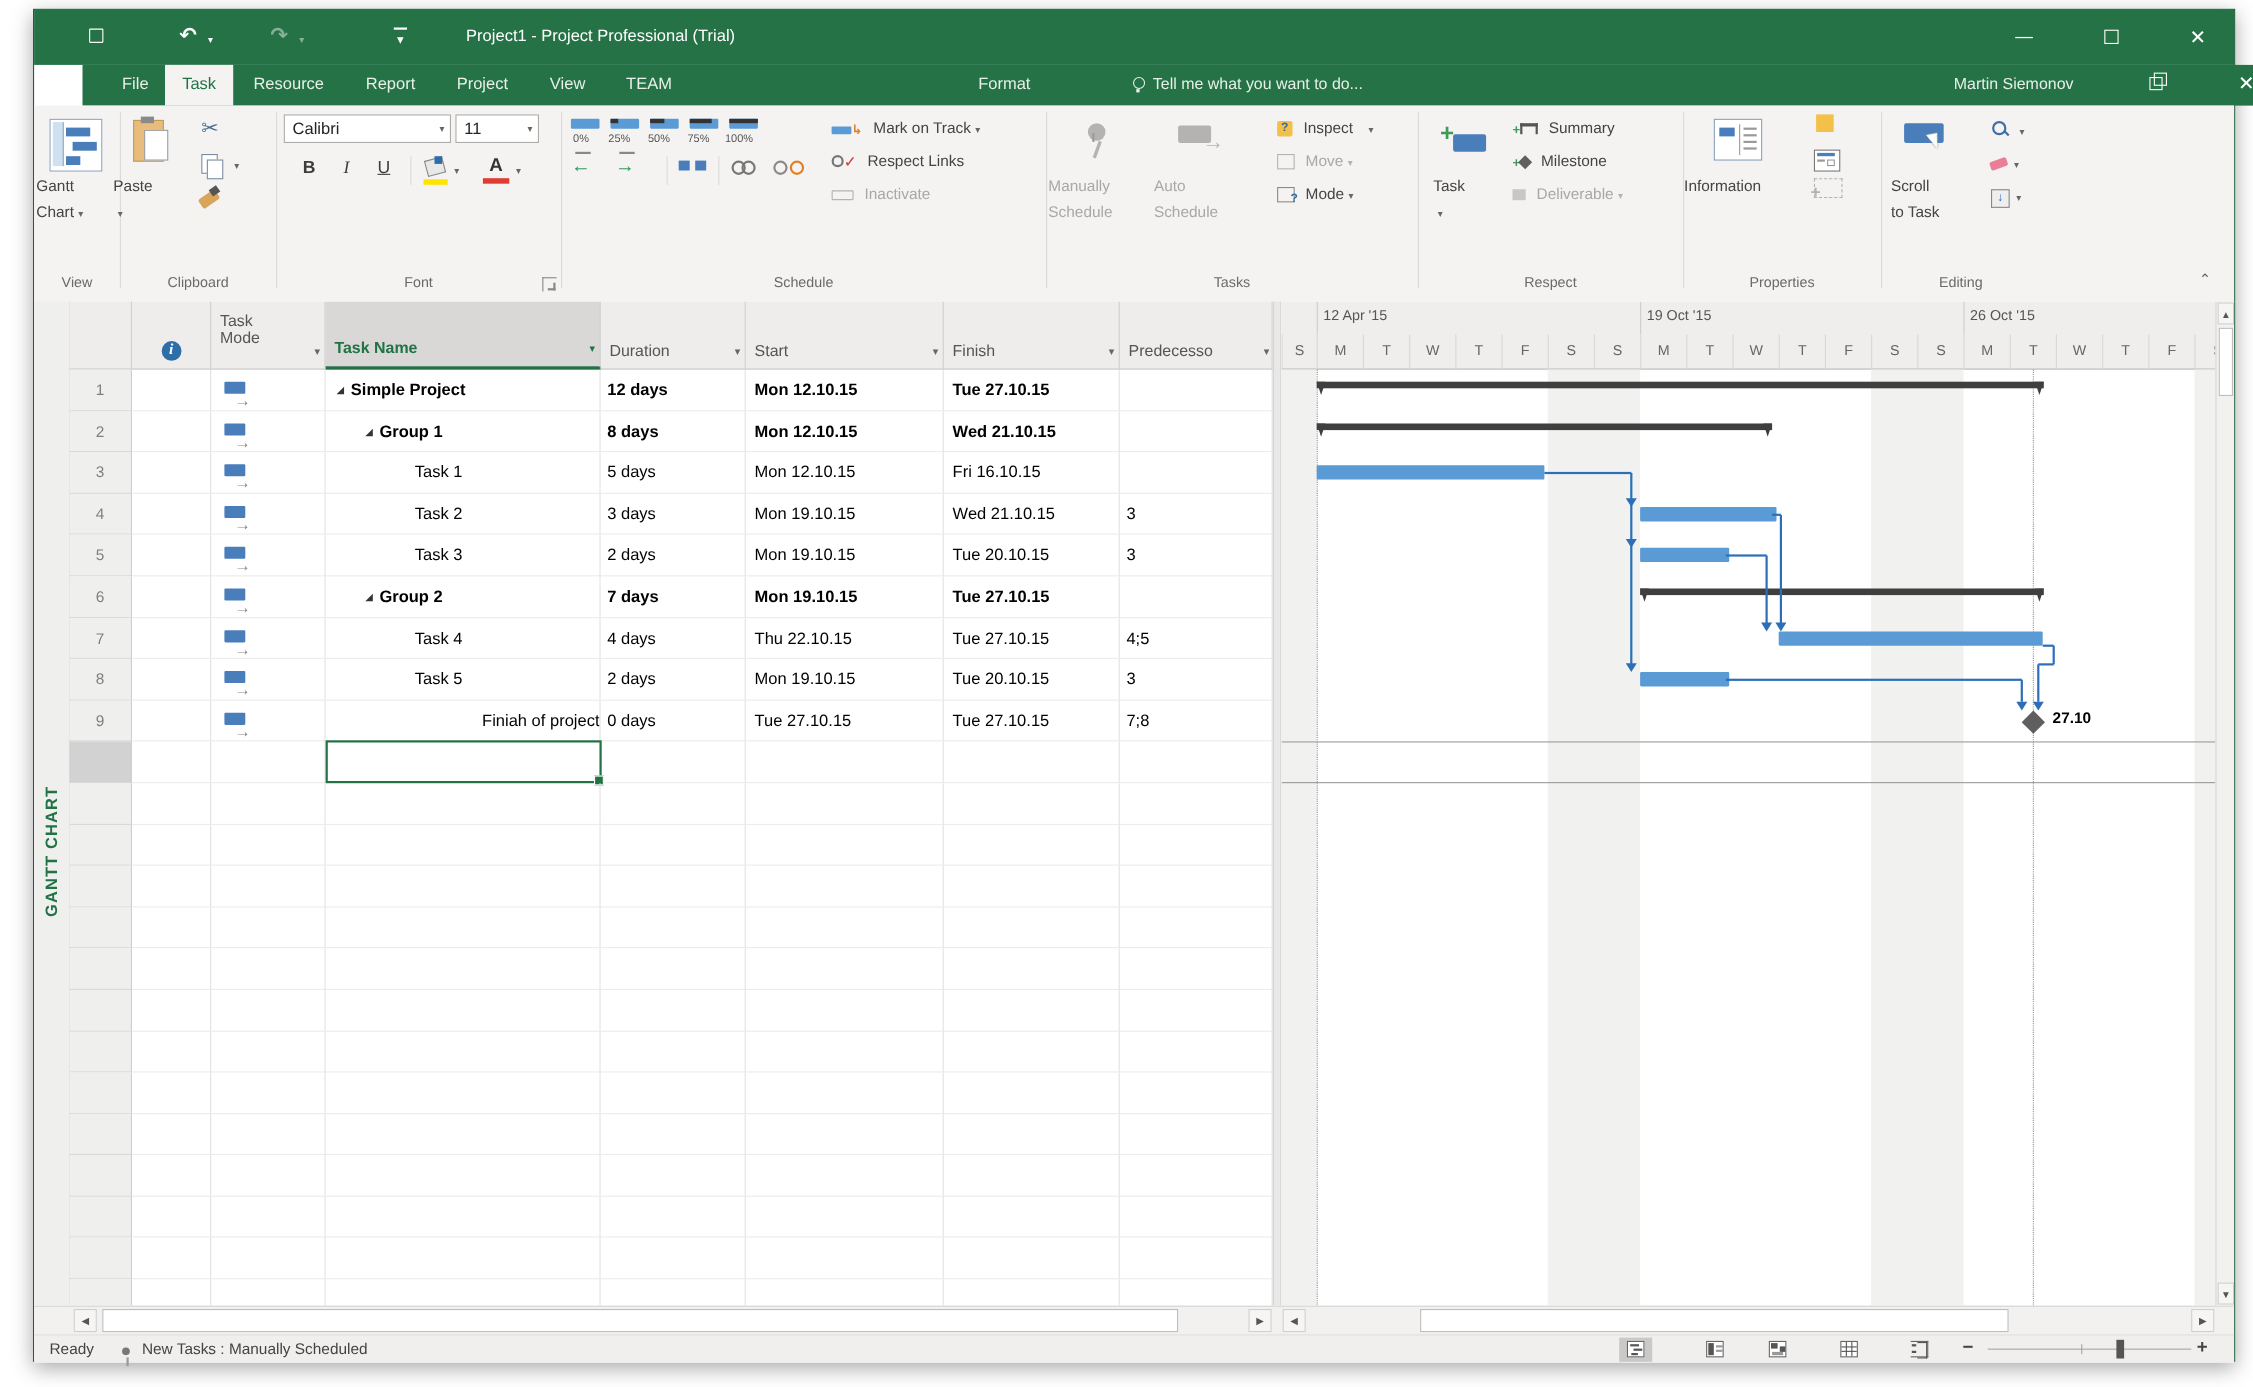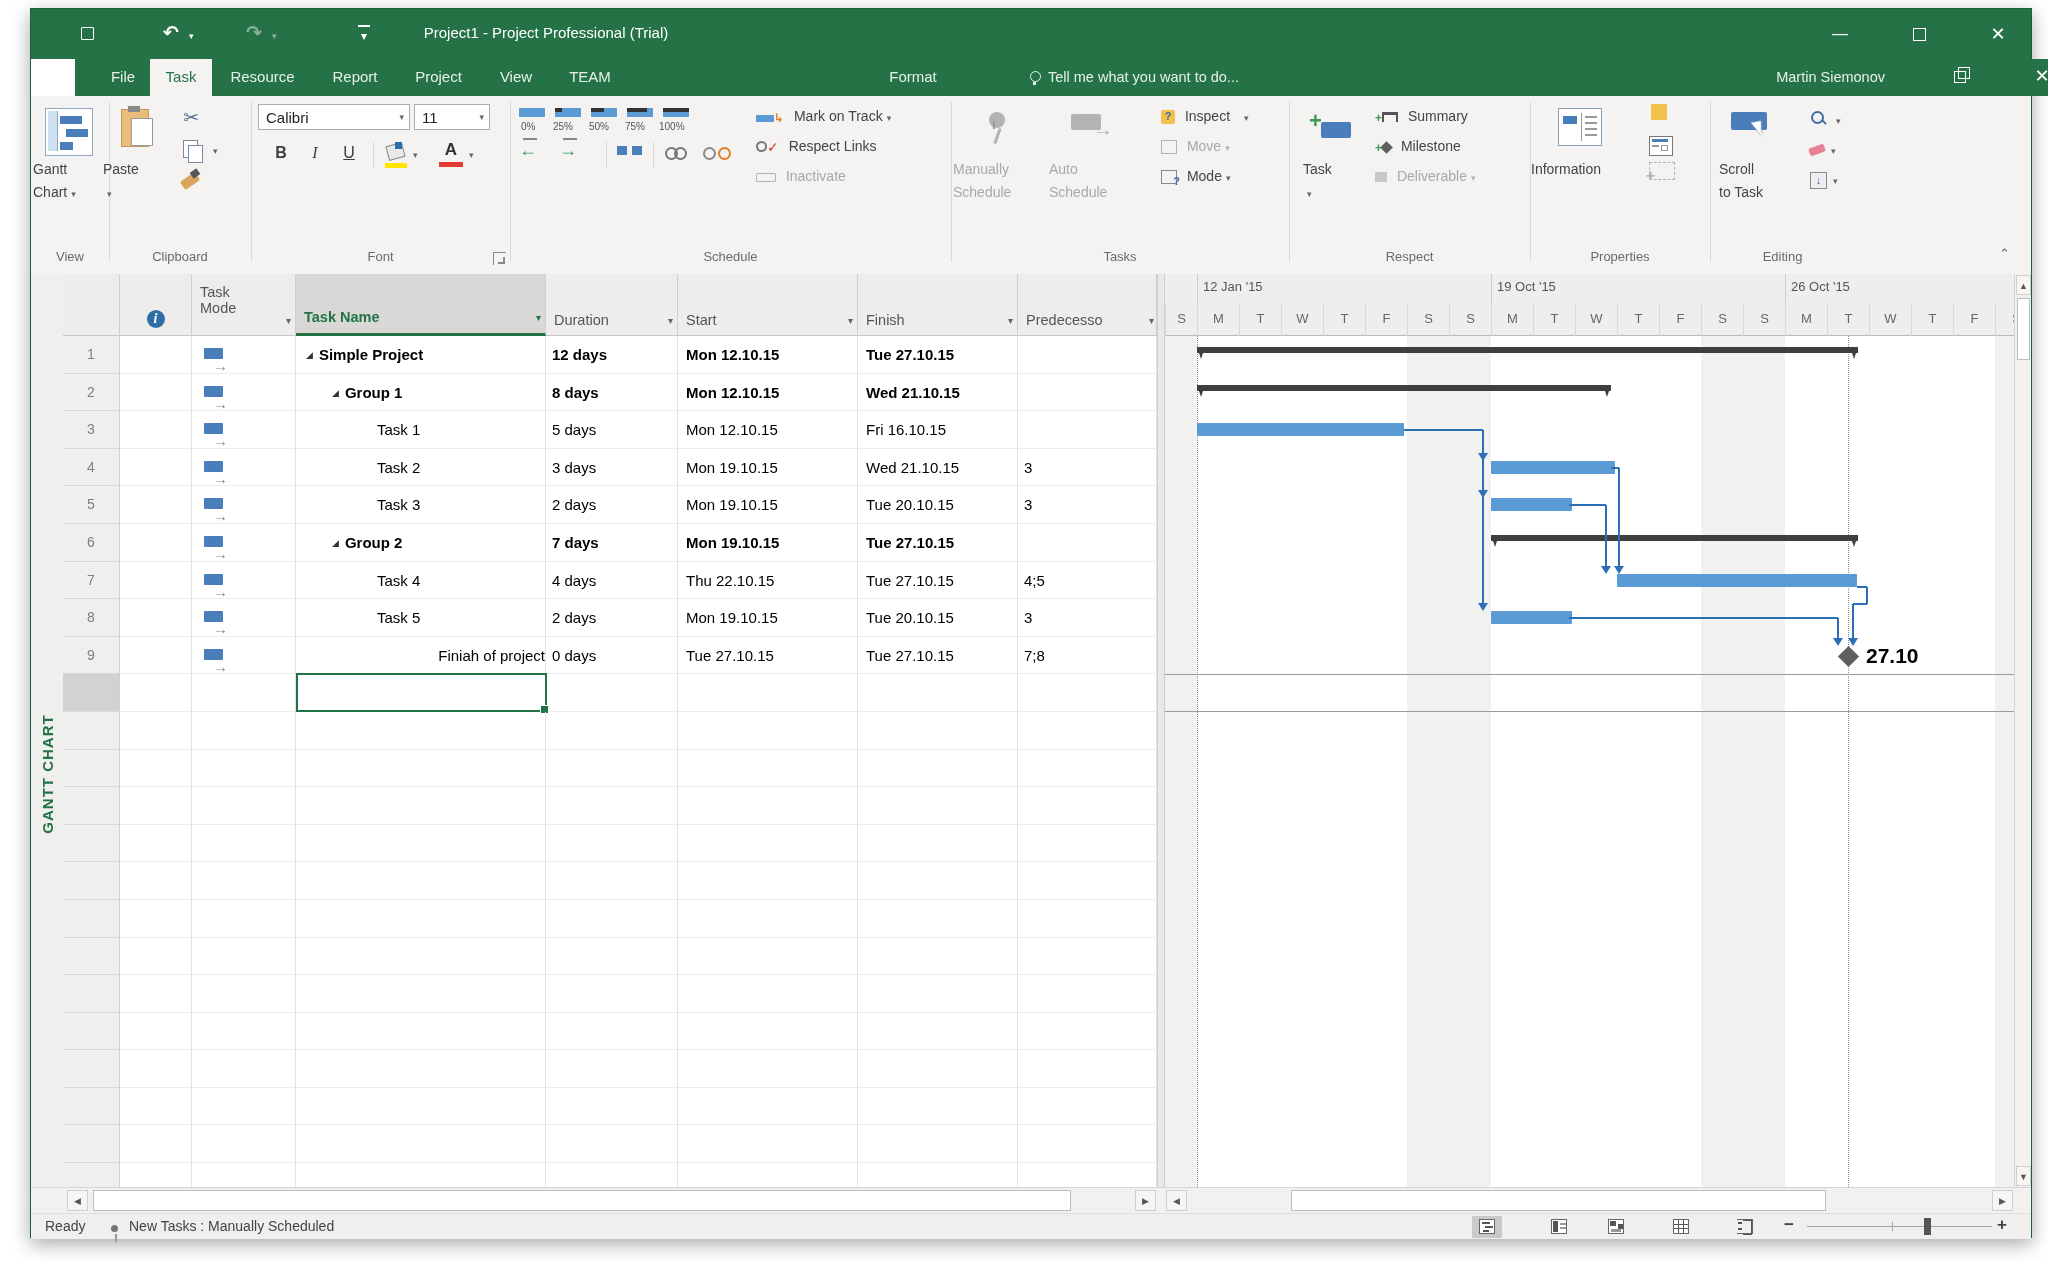--- a/index.html
+++ b/index.html
@@ -95,21 +95,21 @@
     color:#666;font-size:13px;text-align:center;line-height:30px;}
   #cbody{position:absolute;left:0;top:62px;width:100%;bottom:0;}
   .band{position:absolute;top:0;height:100%;background:#f1f1f0;}
   .dotline{position:absolute;top:0;height:100%;width:0;border-left:1px dotted #8f8f8f;}
   .gbar{position:absolute;height:13px;background:#5b9bd5;border-radius:1px;}
   .sbar{position:absolute;height:6px;background:#3f3f3f;}
   .hook{position:absolute;width:0;height:0;border-left:4px solid transparent;border-right:4px solid transparent;border-top:12px solid #3f3f3f;}
   .lseg{position:absolute;background:#2c6fb7;}
   .larr{position:absolute;width:0;height:0;border-left:5px solid transparent;border-right:5px solid transparent;border-top:8px solid #2c6fb7;}
   .mstone{position:absolute;width:15px;height:15px;background:#5f5f5f;transform:rotate(45deg);}
-  .mlabel{position:absolute;font-weight:bold;font-size:21px;color:#000;white-space:nowrap;text-align:center;}
+  .mlabel{position:absolute;font-weight:bold;font-size:14px;color:#000;white-space:nowrap;text-align:center;}
   .selline{position:absolute;left:0;height:1px;background:#9b9b9b;width:100%;}
   
   .vscroll{position:absolute;left:1983px;top:0;width:17px;height:100%;background:#f2f1f0;border-left:1px solid #d5d5d5;box-sizing:border-box;}
   .sbtn{position:absolute;background:#f6f5f4;border:1px solid #cfcfcf;box-sizing:border-box;color:#555;
     font-size:9px;text-align:center;}
   .sthumb{position:absolute;background:#fff;border:1px solid #bdbdbd;box-sizing:border-box;}
   
   .hrow{position:absolute;left:0;top:1178px;width:2000px;height:26px;background:#f2f1f0;border-top:1px solid #d5d5d5;box-sizing:border-box;}
   .statusbar{position:absolute;left:0;top:1204px;width:2000px;height:26px;background:#f0efee;border-top:1px solid #e0dedc;box-sizing:border-box;
     font-size:14px;color:#444;}
@@ -642,21 +642,21 @@
           </div>
         </div>
     </div>
 
     <div class="splitter"></div>
 
     <div class="chartpane">
       <div class="chead">
         <div id="weeks">
             <div class="wktick" style="left: 32px;"></div>
-            <div class="wklabel" style="left: 38px;">12 Jan '15</div>
+            <div class="wklabel" style="left: 38px;">12 Apr '15</div>
             <div class="wktick" style="left: 326px;"></div>
             <div class="wklabel" style="left: 332px;">19 Oct '15</div>
             <div class="wktick" style="left: 620px;"></div>
             <div class="wklabel" style="left: 626px;">26 Oct '15</div>
           </div>
         <div id="days">
             <div class="daycell" style="left: 0px; width: 32px;">S</div>
             <div class="daycell" style="left: 32px; width: 42px;">M</div>
             <div class="daycell" style="left: 74px; width: 42px;">T</div>
             <div class="daycell" style="left: 116px; width: 42px;">W</div>

